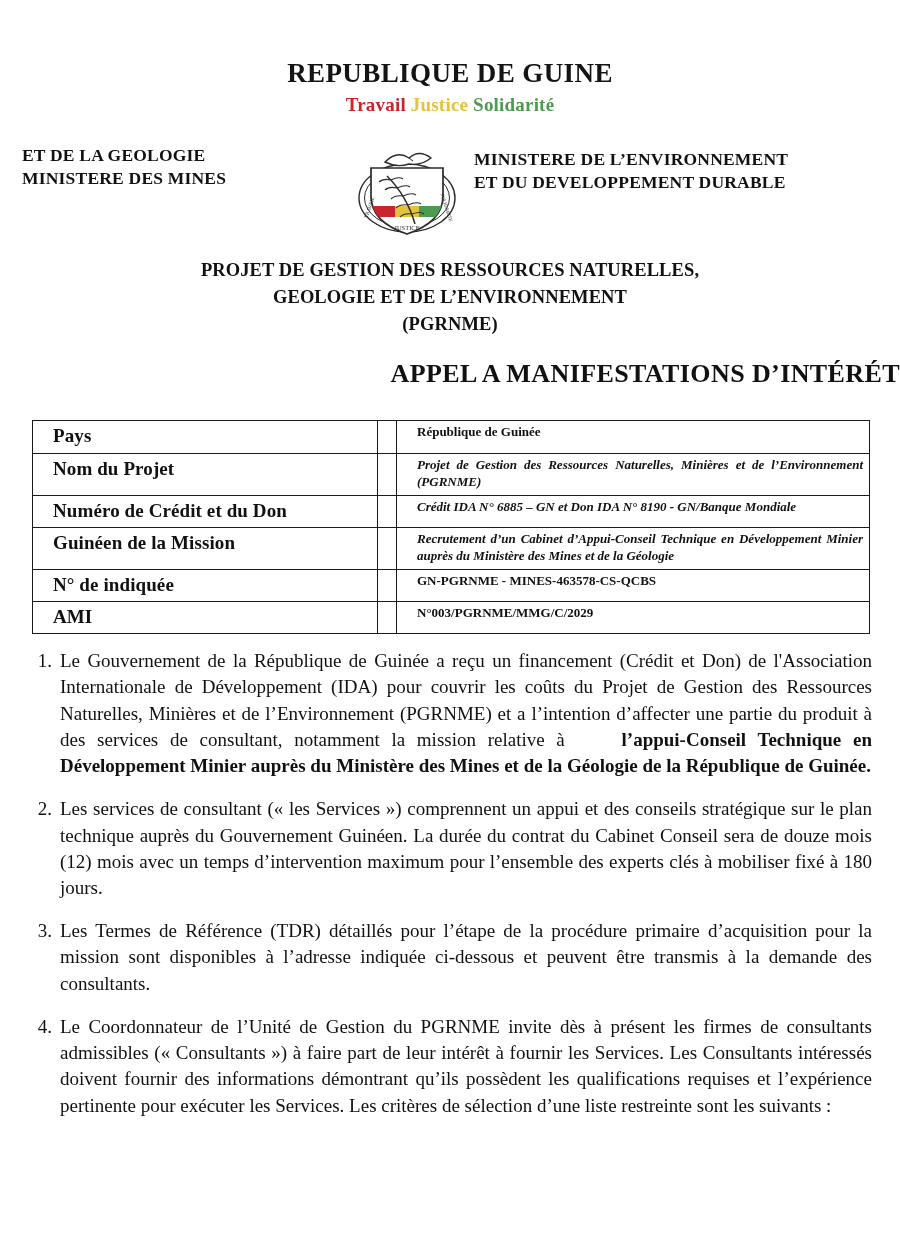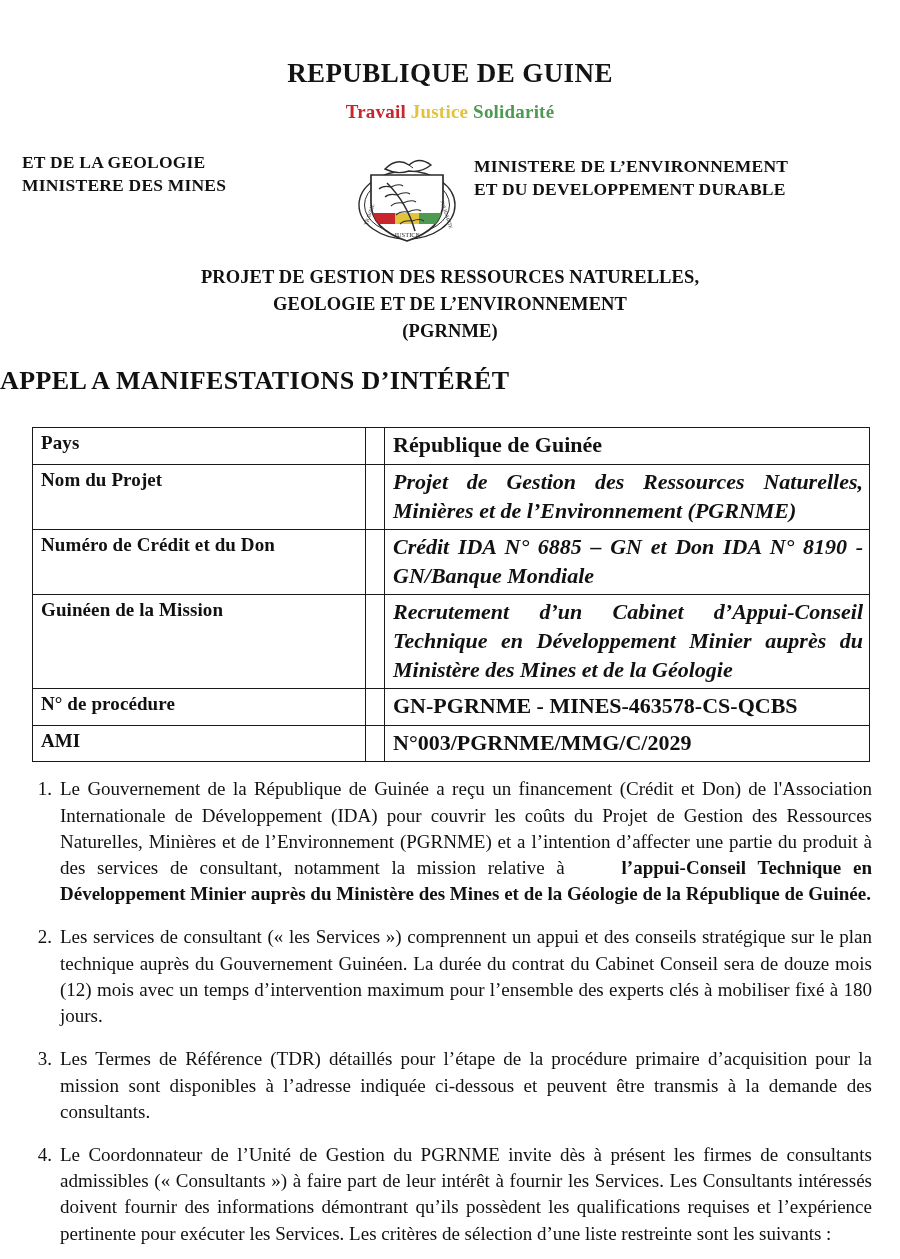--- a/index.html
+++ b/index.html
@@ -29,21 +29,21 @@
     font-weight: bold;
     font-size: 27px;
     letter-spacing: 0.4px;
     margin-top: 58px;
     color: #141414;
   }
   .motto {
     text-align: center;
     font-size: 19px;
     font-weight: bold;
-    margin-top: 12px;
+    margin-top: 5px;
     letter-spacing: 0.2px;
   }
   .motto .w1 { color: #c8252c; }
   .motto .w2 { color: #e3c33c; }
   .motto .w3 { color: #4e9a52; }
 
   
   .ministries {
     position: relative;
     margin-top: 22px;
@@ -81,53 +81,53 @@
   
   .project-title {
     text-align: center;
     font-weight: bold;
     font-size: 18.5px;
     line-height: 1.45;
     margin-top: 14px;
     letter-spacing: 0.1px;
   }
   .ami-title {
-    text-align: left;
+    text-align: right;
     font-weight: bold;
     font-size: 26px;
     margin-top: 22px;
     letter-spacing: 0.4px;
   }
 
   
   .info-table {
     border-collapse: collapse;
     margin: 31px 0 0 32px;
     width: 838px;
     table-layout: fixed;
   }
   .info-table td {
     border: 1.6px solid #1a1a1a;
-    padding: 3px 6px 4px 8px;
+    padding: 3px 6px 4px 20px;
     vertical-align: top;
   }
   .info-table td.lbl {
     width: 318px;
     font-weight: bold;
     font-size: 19px;
     line-height: 1.28;
     letter-spacing: 0.1px;
   }
   .info-table td.gap {
     width: 18px;
     padding: 0;
   }
   .info-table td.val {
     font-weight: bold;
-    font-size: 22px;
+    font-size: 13px;
     line-height: 1.3;
     text-align: justify;
     text-justify: inter-word;
   }
   .info-table td.val.ital {
     font-style: italic;
   }
 
   
   .body-list {
@@ -246,21 +246,21 @@
         <td class="lbl">Numéro de Crédit et du Don</td>
         <td class="gap"></td>
         <td class="val ital">Crédit IDA N° 6885 – GN et Don IDA N° 8190 - GN/Banque Mondiale</td>
       </tr>
       <tr>
         <td class="lbl">Guinéen de la Mission</td>
         <td class="gap"></td>
         <td class="val ital">Recrutement d’un Cabinet d’Appui-Conseil Technique en Développement Minier auprès du Ministère des Mines et de la Géologie</td>
       </tr>
       <tr>
-        <td class="lbl">N° de procédure</td>
+        <td class="lbl">N° de indiquée</td>
         <td class="gap"></td>
         <td class="val">GN-PGRNME - MINES-463578-CS-QCBS</td>
       </tr>
       <tr>
         <td class="lbl">AMI</td>
         <td class="gap"></td>
         <td class="val">N°003/PGRNME/MMG/C/2029</td>
       </tr>
     </tbody>
   </table>

